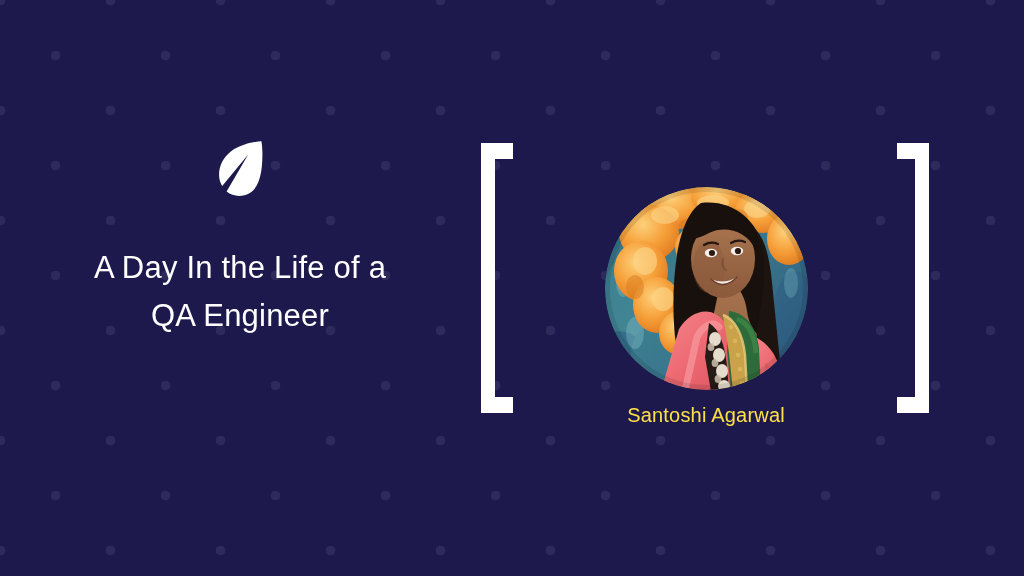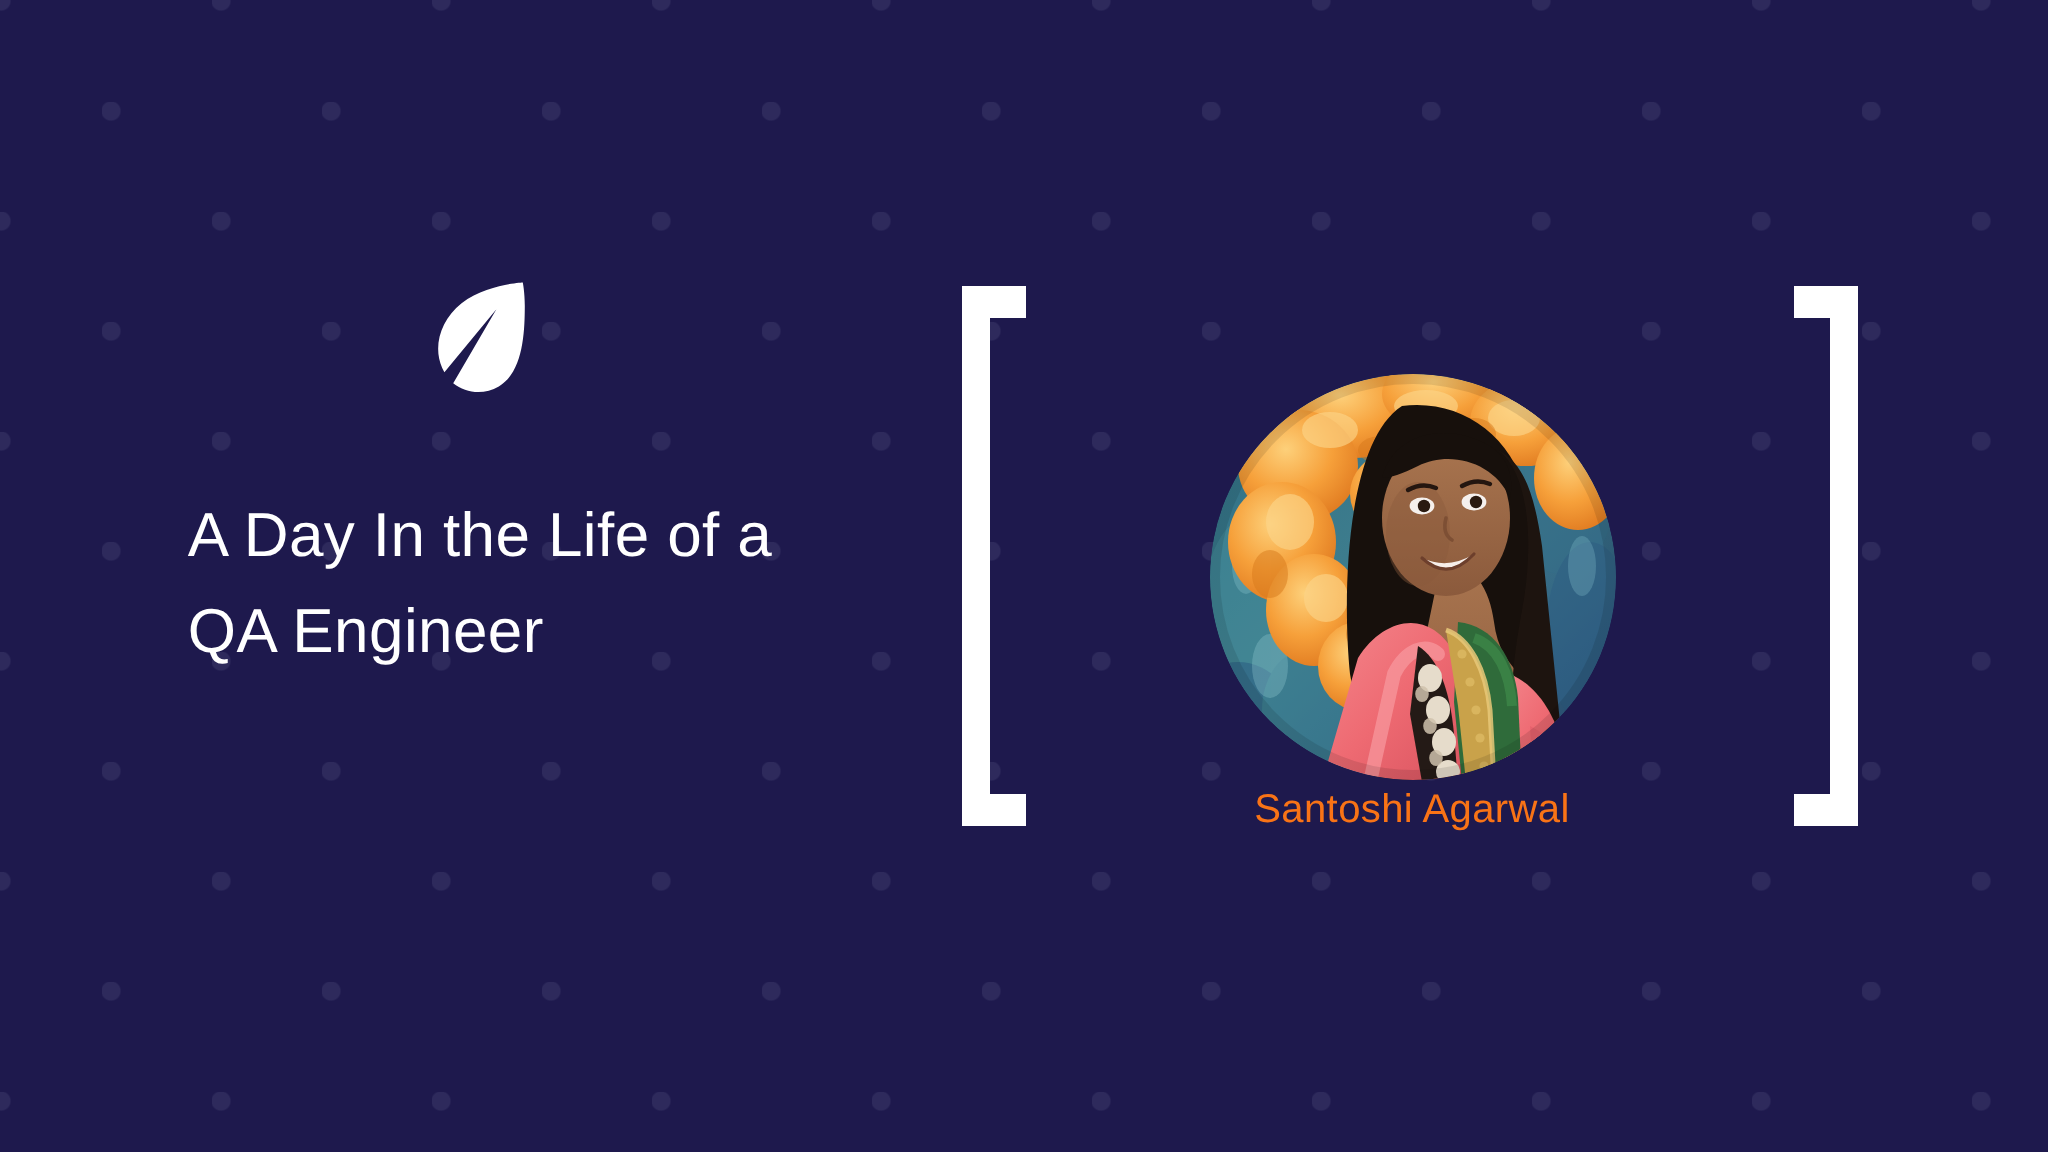--- a/index.html
+++ b/index.html
@@ -51,20 +51,21 @@
     height:60px;
     margin-bottom:44px;
     display:block;
   }
 
   .slide-title {
     font-size:31px;
     font-weight:300;
     line-height:48px;
     color:#ffffff;
+    text-align:center;
     letter-spacing:0.2px;
     white-space:pre-line;
   }
 
   
   .bracket {
     position:absolute;
     top:143px;
     width:32px;
     height:270px;
@@ -83,26 +84,26 @@
     height:203px;
     border-radius:50%;
     overflow:hidden;
   }
   .portrait-wrap svg { display:block; width:100%; height:100%; }
 
   
   .speaker-name {
     position:absolute;
     left:556px;
-    top:394px;
+    top:404px;
     width:300px;
     text-align:center;
     font-size:20px;
     font-weight:400;
-    color:#f97316;
+    color:#fde047;
     letter-spacing:0.2px;
   }
 </style>
 </head>
 <body>
 
 <div class="slide">
 
   <div class="dot-pattern"></div>
 

